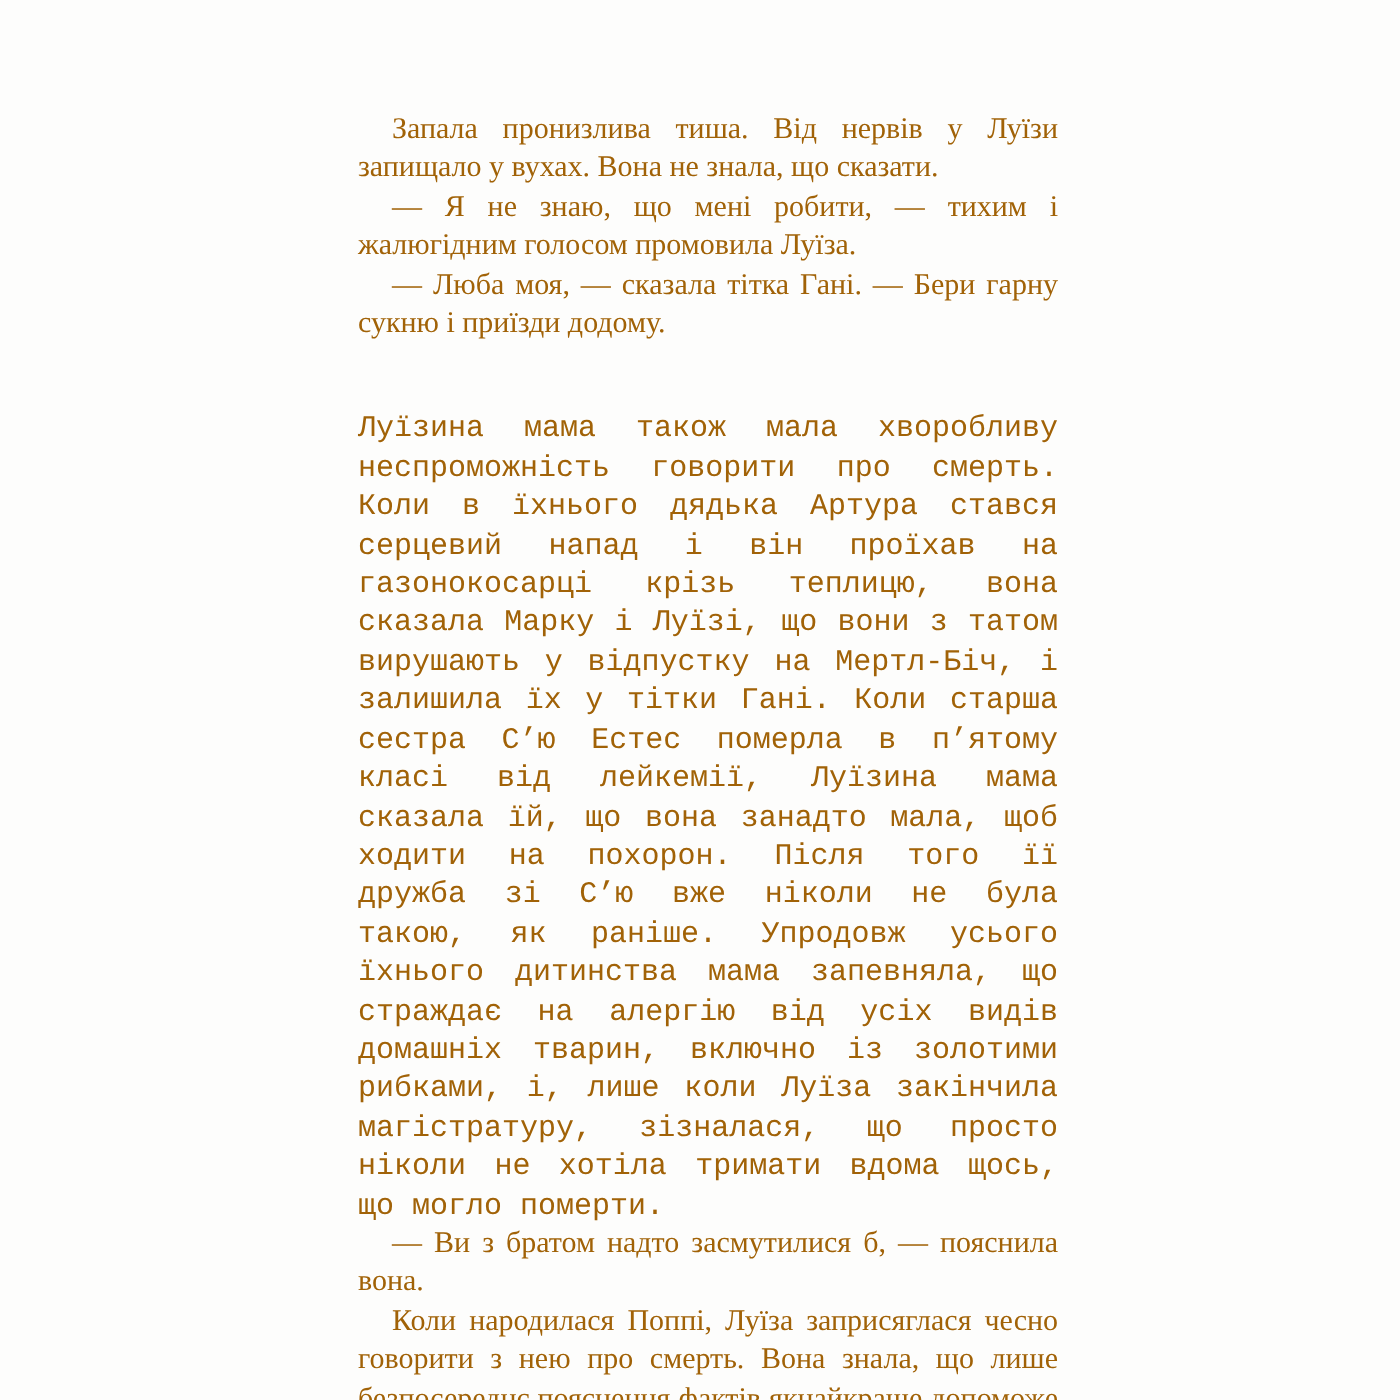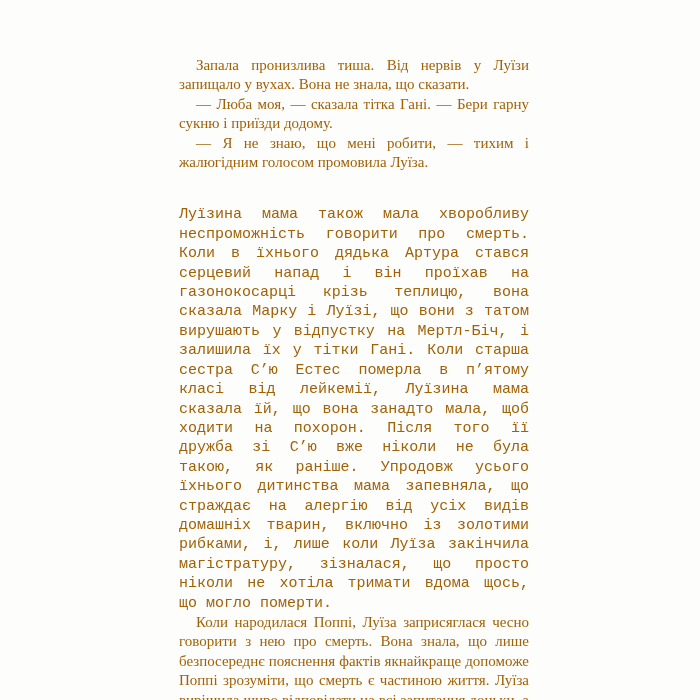--- a/index.html
+++ b/index.html
@@ -58,27 +58,28 @@
 </style>
 </head>
 <body>
 
 <div class="page">
 
   <div class="text-block">
 
     <section>
       <p class="indent">Запала пронизлива тиша. Від нервів у Луїзи запищало у вухах. Вона не знала, що сказати.</p>
+      <p class="indent">— Я не знаю, що мені робити, — тихим і жалюгідним голосом промовила Луїза.</p>
       <p class="indent">— Люба моя, — сказала тітка Гані. — Бери гарну сукню і приїзди додому.</p>
-      <p class="indent">— Я не знаю, що мені робити, — тихим і жалюгідним голосом промовила Луїза.</p>
     </section>
 
     <div class="section-break"></div>
 
     <section>
       <p class="no-indent">Луїзина мама також мала хворобливу неспроможність говорити про смерть. Коли в їхнього дядька Артура стався серцевий напад і він проїхав на газонокосарці крізь теплицю, вона сказала Марку і Луїзі, що вони з татом вирушають у відпустку на Мертл-Біч, і залишила їх у тітки Гані. Коли старша сестра С’ю Естес померла в п’ятому класі від лейкемії, Луїзина мама сказала їй, що вона занадто мала, щоб ходити на похорон. Після того її дружба зі С’ю вже ніколи не була такою, як раніше. Упродовж усього їхнього дитинства мама запевняла, що страждає на алергію від усіх видів домашніх тварин, включно із золотими рибками, і, лише коли Луїза закінчила магістратуру, зізналася, що просто ніколи не хотіла тримати вдома щось, що могло померти.</p>
+      <p class="indent">— Ви з братом надто засмутилися б, — пояснила вона.</p>
       <p class="indent">Коли народилася Поппі, Луїза заприсяглася чесно говорити з нею про смерть. Вона знала, що лише безпосереднє пояснення фактів якнайкраще допоможе Поппі зрозуміти, що смерть є частиною життя. Луїза вирішила щиро відповідати на всі запитання доньки, а якщо траплялося так, що вона чогось не знала, вони з’ясовували відповідь разом.</p>
     </section>
 
   </div>
 
 
 </div>
 
 </body></html>

